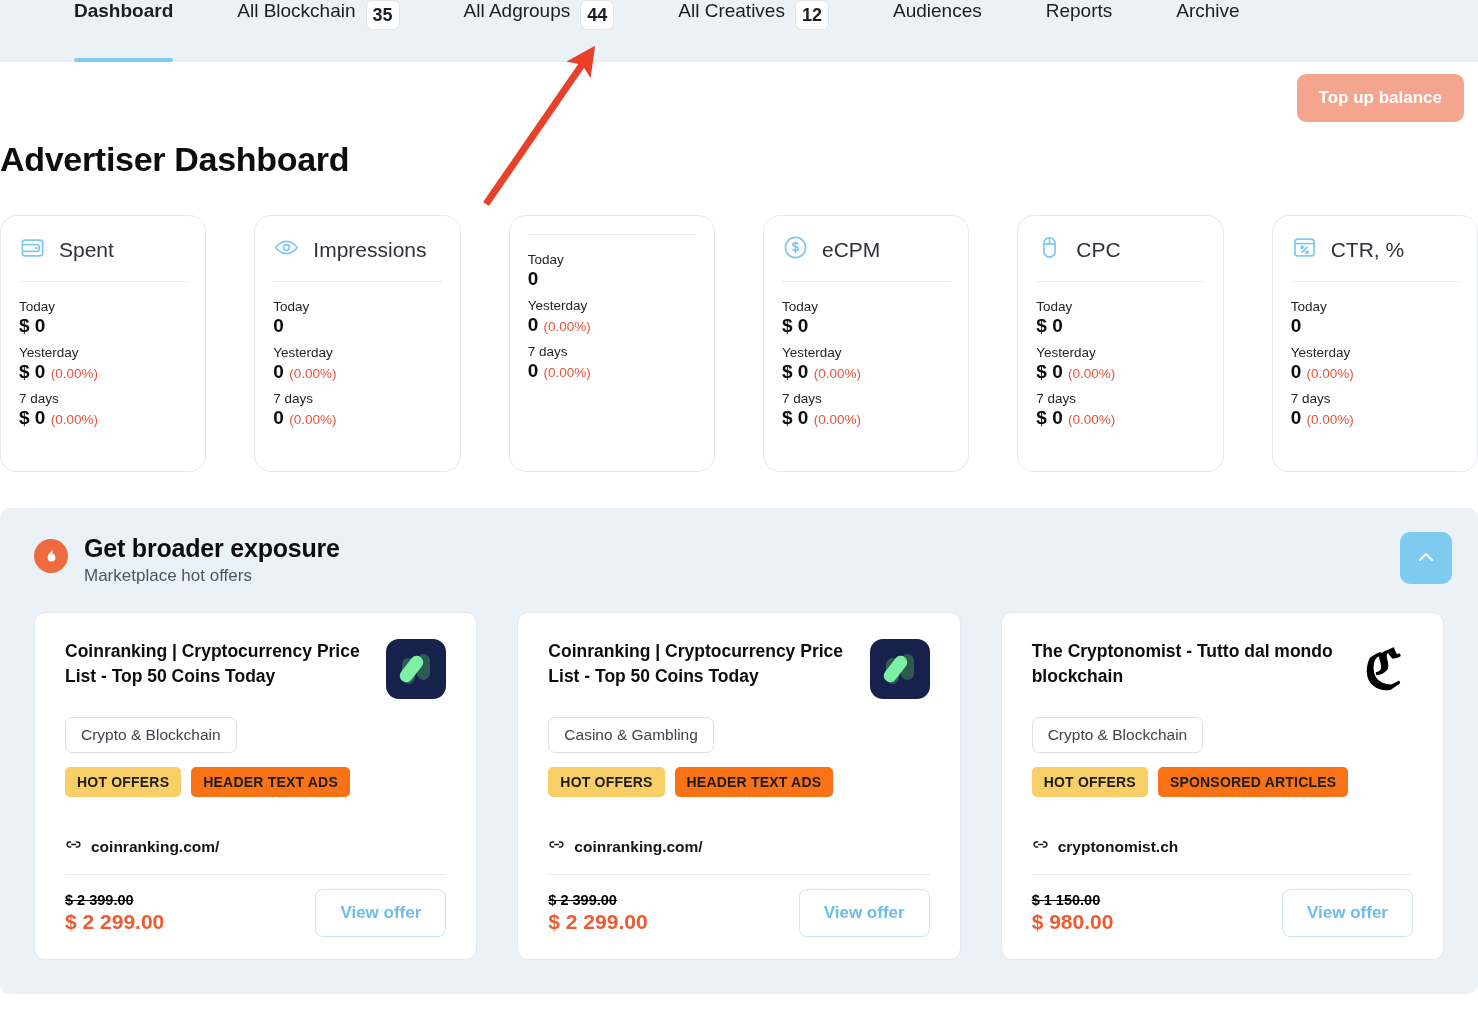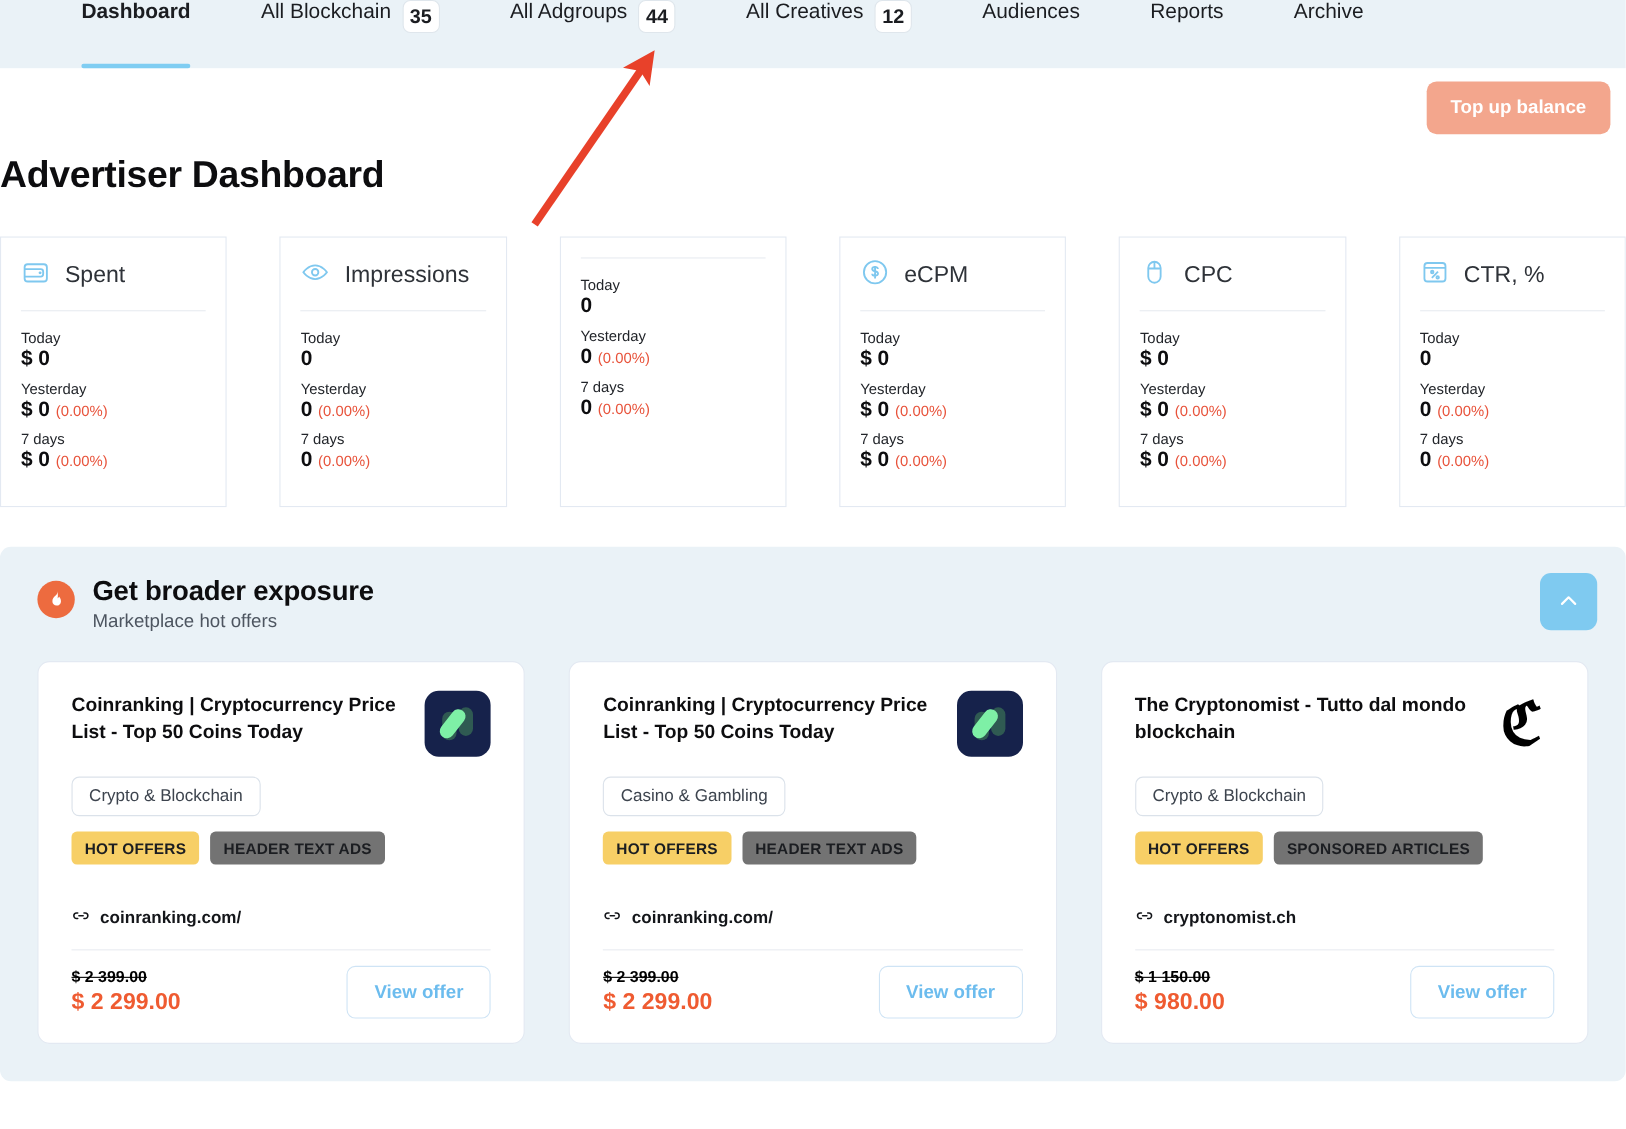--- a/index.html
+++ b/index.html
@@ -88,22 +88,22 @@
   
   .metrics {
     display: flex;
     gap: 48px;
     padding: 36px 0 0 0;
   }
   .metric-card {
     width: 226px;
     background: #ffffff;
     border: 1px solid #e3e9f2;
-    border-radius: 0;
-    padding: 18px 18px 22px 18px;
+    border-radius: 17px;
+    padding: 18px 18px 34px 18px;
   }
   .metric-head {
     display: flex;
     align-items: center;
     gap: 13px;
     padding-bottom: 16px;
   }
   .metric-name {
     font-size: 21px;
     color: #2e3238;
@@ -242,21 +242,21 @@
   .tag {
     padding: 7px 12px;
     border-radius: 5px;
     font-size: 14px;
     font-weight: bold;
     letter-spacing: 0.2px;
     color: #1b1d21;
     white-space: nowrap;
   }
   .tag.hot { background: #f7cf66; }
-  .tag.plain { background: #737373; }
+  .tag.plain { background: #f97316; }
   .offer-spacer { flex: 1 1 auto; min-height: 30px; }
   .offer-domain {
     display: flex;
     align-items: center;
     gap: 9px;
     font-size: 15.5px;
     font-weight: bold;
     color: #14161a;
   }
   .offer-divider {

